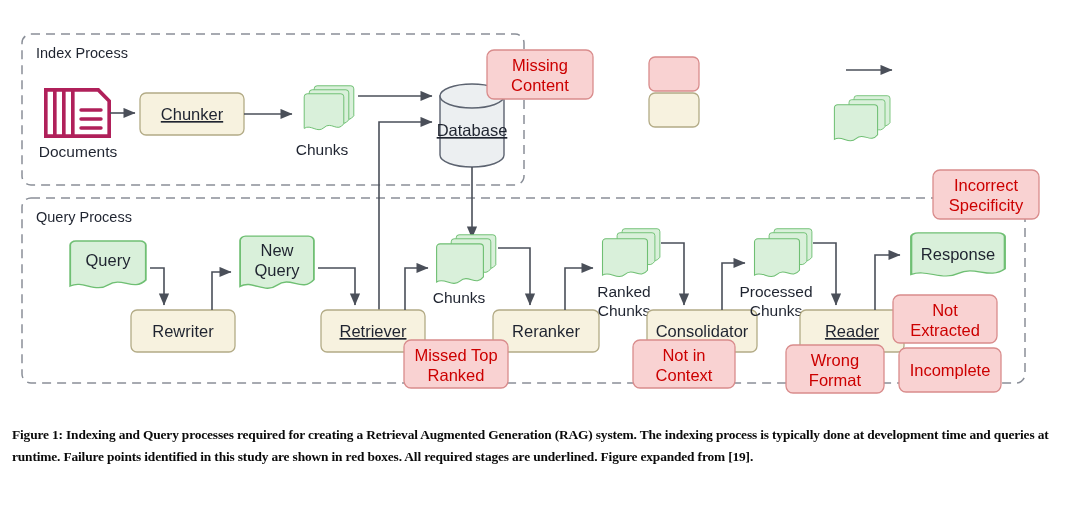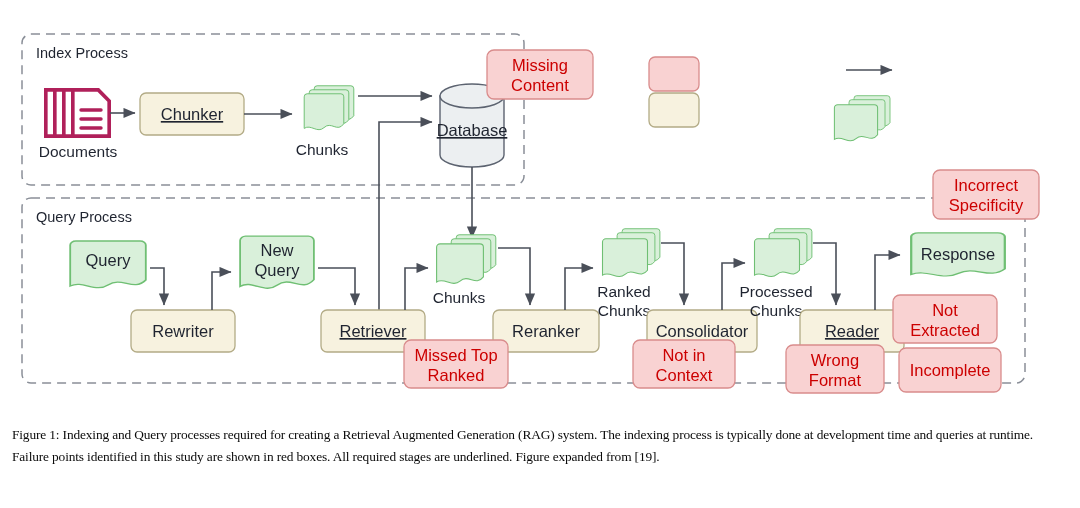--- a/index.html
+++ b/index.html
@@ -22,21 +22,21 @@
   }
   #figure svg { display: block; }
 
   
   #caption {
     position: absolute;
     left: 12px;
     top: 424px;
     width: 1056px;
     font-family: "Liberation Serif", serif;
-    font-weight: normal;
+    font-weight: bold;
     font-size: 13.4px;
     line-height: 22px;
     color: #0a0a0a;
     letter-spacing: -0.15px;
     text-align: left;
   }
 
   
   .t {
     font-family: "Liberation Sans", sans-serif;

